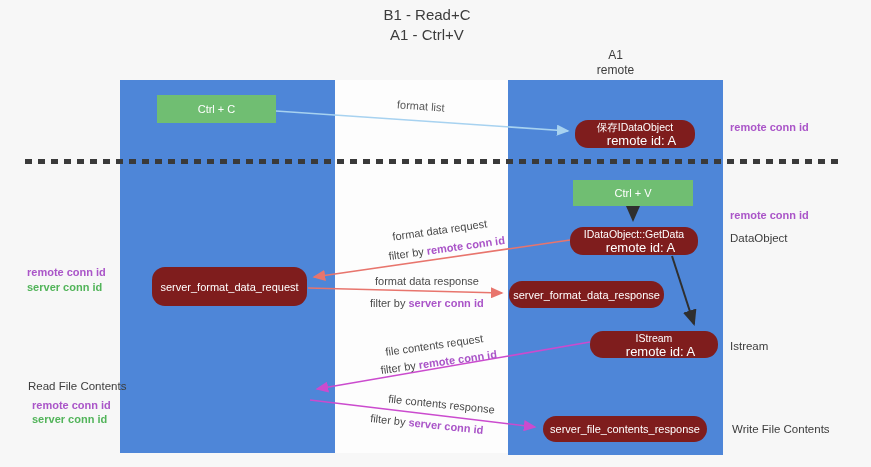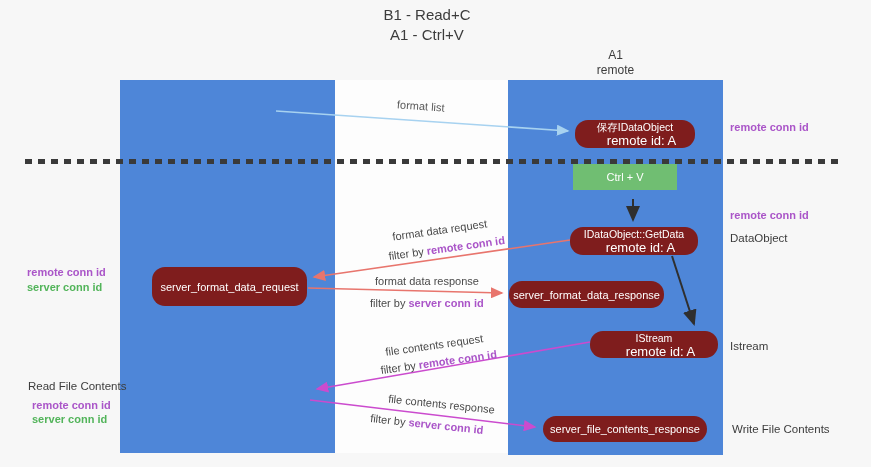--- a/index.html
+++ b/index.html
@@ -63,27 +63,30 @@
     </defs>
     <line x1="276" y1="111" x2="568" y2="131" stroke="#a7d2f0" stroke-width="1.6" marker-end="url(#m-blue)"></line>
     <line x1="633" y1="199" x2="633" y2="220" stroke="#2f2f2f" stroke-width="2" marker-end="url(#m-black)"></line>
     <line x1="672" y1="256" x2="694" y2="324" stroke="#2f2f2f" stroke-width="2" marker-end="url(#m-black)"></line>
     <line x1="570" y1="240" x2="314" y2="277" stroke="#e8756d" stroke-width="1.6" marker-end="url(#m-red)"></line>
     <line x1="308" y1="288" x2="502" y2="293" stroke="#e8756d" stroke-width="1.6" marker-end="url(#m-red)"></line>
     <line x1="590" y1="342" x2="317" y2="389" stroke="#cb4bce" stroke-width="1.6" marker-end="url(#m-mag)"></line>
     <line x1="310" y1="400" x2="535" y2="427" stroke="#cb4bce" stroke-width="1.6" marker-end="url(#m-mag)"></line>
   </svg>
 
+  <div class="node green single" style="left:157px;top:95px;width:119px;height:28px">
+      <span>Ctrl + C</span>
+    </div>
 
   <div class="node orange" style="left:575px;top:120px;width:120px;height:28px">
     <span class="l1">保存IDataObject</span>
     <span class="l2">remote id: A</span>
   </div>
 
-  <div class="node green single" style="left:573px;top:164px;width:104px;height:26px">
+  <div class="node green single" style="left:573px;top:180px;width:120px;height:26px">
       <span>Ctrl + V</span>
     </div>
 
   <div class="node orange" style="left:570px;top:227px;width:128px;height:28px">
     <span class="l1">IDataObject::GetData</span>
     <span class="l2">remote id: A</span>
   </div>
 
   <div class="node orange single" style="left:152px;top:267px;width:155px;height:39px">
       <span>server_format_data_request</span>

